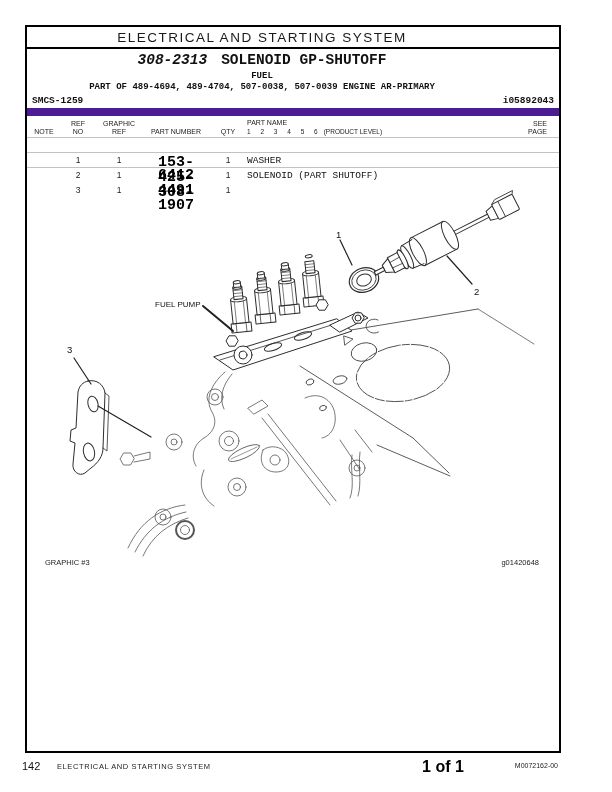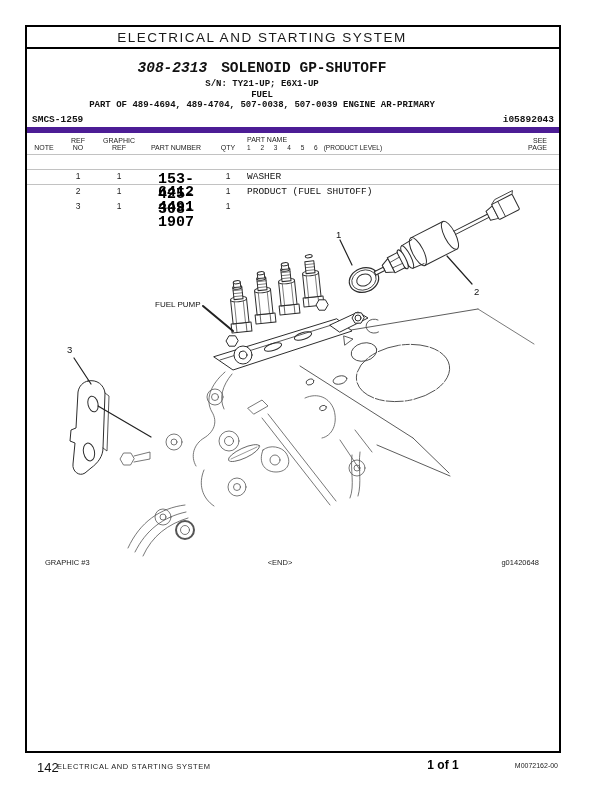--- a/index.html
+++ b/index.html
@@ -14,34 +14,34 @@
   }
   
   .header-bar{
     height:20px;border-bottom:2px solid #000;display:flex;align-items:center;
   }
   .centered-col{width:470px;text-align:center;}
   .header-bar .centered-col{
     font-size:13.5px;letter-spacing:1.5px;color:#1a1a1a;
   }
   
-  .title-block{padding-top:11px;line-height:11px;}
+  .title-block{padding-top:3px;line-height:11px;}
   .title-main{
     font-family:"Liberation Mono",monospace;font-weight:bold;font-size:14.5px;
     line-height:17px;margin-bottom:2px;white-space:nowrap;
   }
   .title-pn{font-style:italic;margin-right:14px;}
   .title-sub{
     font-family:"Liberation Mono",monospace;font-weight:bold;font-size:9px;
     line-height:10.5px;white-space:nowrap;
   }
   
   .smcs-row{
     display:flex;justify-content:space-between;align-items:flex-end;
-    padding:3px 5px 2px 5px;border-bottom:6px solid #4c1d95;
+    padding:3px 5px 2px 5px;border-bottom:8px solid #4c1d95;
     font-family:"Liberation Mono",monospace;font-weight:bold;font-size:9.5px;
   }
   
   .ptable{width:100%;}
   .pt-grid{
     display:grid;
     grid-template-columns:34px 34px 48px 66px 38px 1fr 48px;
     align-items:end;
   }
   .pt-head{padding:3px 0 2px 0;font-size:7px;color:#222;line-height:7.5px;}
@@ -66,39 +66,38 @@
   .drawing-svg{position:absolute;left:0;top:0;width:612px;height:792px;}
   .graphic-caption{
     position:absolute;left:25px;top:558px;width:532px;height:12px;
     font-size:7.5px;color:#222;
   }
   .cap-left{position:absolute;left:20px;top:0;}
   .cap-center{position:absolute;left:0;width:510px;text-align:center;top:0;}
   .cap-right{position:absolute;right:18px;top:0;}
   
   .footer{position:absolute;left:0;top:758px;width:612px;height:20px;}
-  .f-pagenum{position:absolute;left:37px;top:2px;font-size:13px;color:#111;}
+  .f-pagenum{position:absolute;left:22px;top:2px;font-size:11px;color:#111;}
   .f-section{position:absolute;left:57px;top:3.5px;font-size:7.5px;letter-spacing:0.6px;color:#222;}
-  .f-count{position:absolute;left:398px;top:0;width:90px;text-align:center;font-size:12px;font-weight:bold;color:#000;}
+  .f-count{position:absolute;left:398px;top:0;width:90px;text-align:center;font-size:16px;font-weight:bold;color:#000;}
   .f-media{position:absolute;left:480px;top:3.5px;width:78px;text-align:right;font-size:7px;color:#222;}
 </style>
 </head>
 <body>
 
 <div class="sheet">
 
   <div class="header-bar">
     <div class="centered-col">ELECTRICAL AND STARTING SYSTEM</div>
   </div>
 
   <div class="title-block">
     <div class="centered-col title-main">
       <span class="title-pn">308-2313</span><span>SOLENOID GP-SHUTOFF</span>
     </div>
-    <div class="centered-col title-sub">S/N: TY21-UP; E6X1-UP</div>
     <div class="centered-col title-sub">FUEL</div>
     <div class="centered-col title-sub">PART OF 489-4694, 489-4704, 507-0038, 507-0039 ENGINE AR-PRIMARY</div>
   </div>
 
   <div class="smcs-row">
     <span>SMCS-1259</span>
     <span>i05892043</span>
   </div>
 
   <div class="ptable">
@@ -132,21 +131,21 @@
       <div class="num">1</div>
       <div class="pname">WASHER</div>
       <div class="num"></div>
     </div>
     <div class="pt-grid prow">
       <div class="num"></div>
       <div class="num">2</div>
       <div class="num">1</div>
       <div class="pn">425-4491</div>
       <div class="num">1</div>
-      <div class="pname">PRODUCT (FUEL SHUTOFF)</div>
+      <div class="pname">SOLENOID (PART SHUTOFF)</div>
       <div class="num"></div>
     </div>
     <div class="pt-grid prow">
       <div class="num"></div>
       <div class="num">3</div>
       <div class="num">1</div>
       <div class="pn">308-1907</div>
       <div class="num">1</div>
       <div class="num"></div>
     </div>
@@ -308,21 +307,20 @@
   <g font-family="Liberation Sans, sans-serif" font-size="9.5" fill="#111" stroke="none">
     <text x="336" y="238">1</text>
     <text x="474" y="295">2</text>
     <text x="67" y="353">3</text>
     <text x="155" y="307" font-size="8">FUEL PUMP</text>
   </g>
 </svg>
 
 <div class="graphic-caption">
   <span class="cap-left">GRAPHIC #3</span>
-  <span class="cap-center">&lt;END&gt;</span>
   <span class="cap-right">g01420648</span>
 </div>
 
 <div class="footer">
   <span class="f-pagenum">142</span>
   <span class="f-section">ELECTRICAL AND STARTING SYSTEM</span>
   <span class="f-count">1 of 1</span>
   <span class="f-media">M0072162-00</span>
 </div>
 

